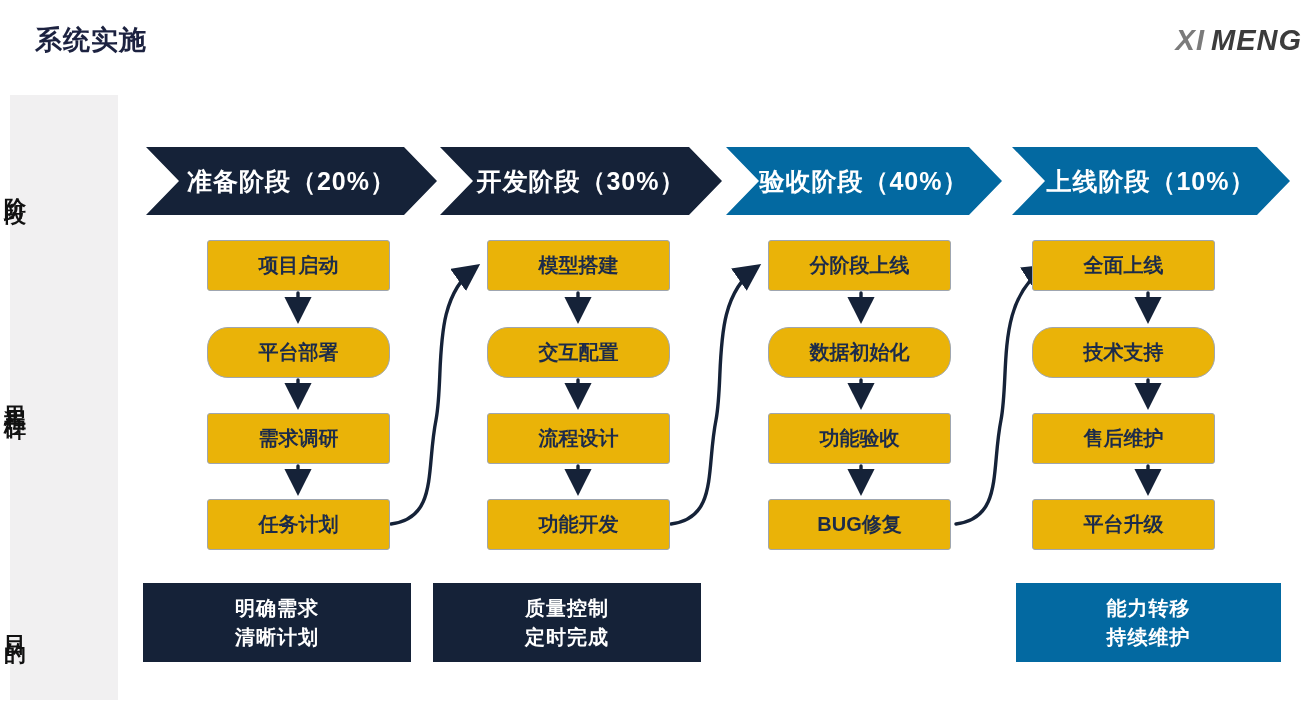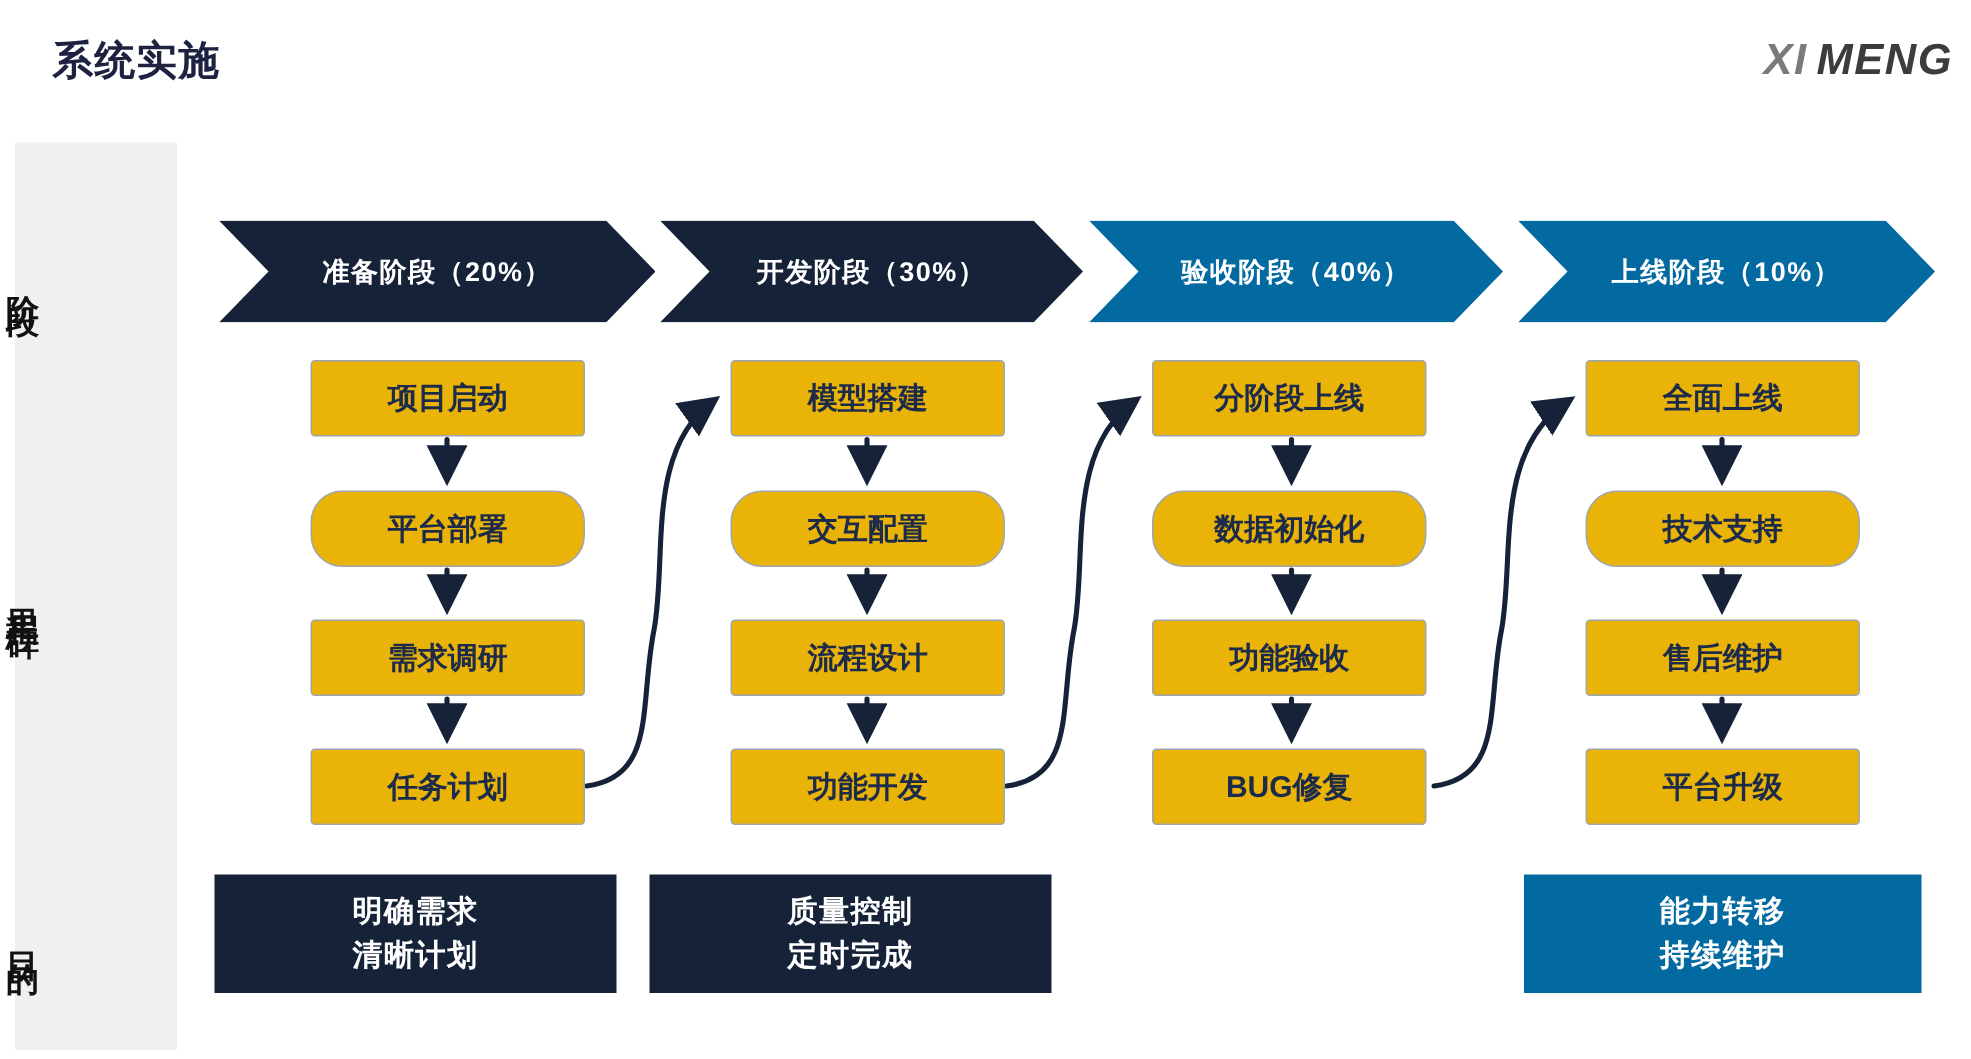--- a/index.html
+++ b/index.html
@@ -15,34 +15,34 @@
   
   .rail{position:absolute;left:10px;top:95px;width:108px;height:605px;background:#f1f0f1;}
   .rail-label{position:absolute;width:108px;text-align:center;font-size:22px;font-weight:bold;color:#111111;line-height:31px;
     writing-mode:vertical-lr;text-orientation:upright;left:0;letter-spacing:6px;}
   .rail-label.l1{top:150px;height:70px;}
   .rail-label.l2{top:347px;height:100px;}
   .rail-label.l3{top:588px;height:72px;}
 
   
   .phase{position:absolute;top:147px;height:68px;display:flex;align-items:center;justify-content:center;
-    color:#ffffff;font-size:18px;font-weight:bold;letter-spacing:1px;
+    color:#ffffff;font-size:25px;font-weight:bold;letter-spacing:1px;
     clip-path:polygon(0 0, calc(100% - 33px) 0, 100% 50%, calc(100% - 33px) 100%, 0 100%, 33px 50%);}
   .navy{background:#152238;}
   .coral{background:#0369a1;}
   .phase.p1{left:146px;width:291px;}
   .phase.p2{left:440px;width:282px;}
   .phase.p3{left:726px;width:276px;}
   .phase.p4{left:1012px;width:278px;}
 
   
   .mbox{position:absolute;width:183px;height:51px;background:#eab308;border:1.5px solid #9fa6b0;border-radius:3px;
     box-sizing:border-box;display:flex;align-items:center;justify-content:center;
     font-size:20px;font-weight:bold;color:#1c2b4a;z-index:2;}
-  .c1{left:207px;} .c2{left:487px;} .c3{left:768px;} .c4{left:1057px;}
+  .c1{left:207px;} .c2{left:487px;} .c3{left:768px;} .c4{left:1032px;}
   .r1{top:240px;} .r2{top:327px;border-radius:21px;} .r3{top:413px;} .r4{top:499px;}
 
   
   .pbox{position:absolute;top:583px;height:79px;display:flex;flex-direction:column;align-items:center;justify-content:center;
     color:#ffffff;font-size:20px;font-weight:bold;line-height:29px;letter-spacing:1px;}
   .pbox.g1{left:143px;width:268px;}
   .pbox.g2{left:433px;width:268px;}
   .pbox.g3{left:716px;width:274px;}
   .pbox.g4{left:1016px;width:265px;}
 

